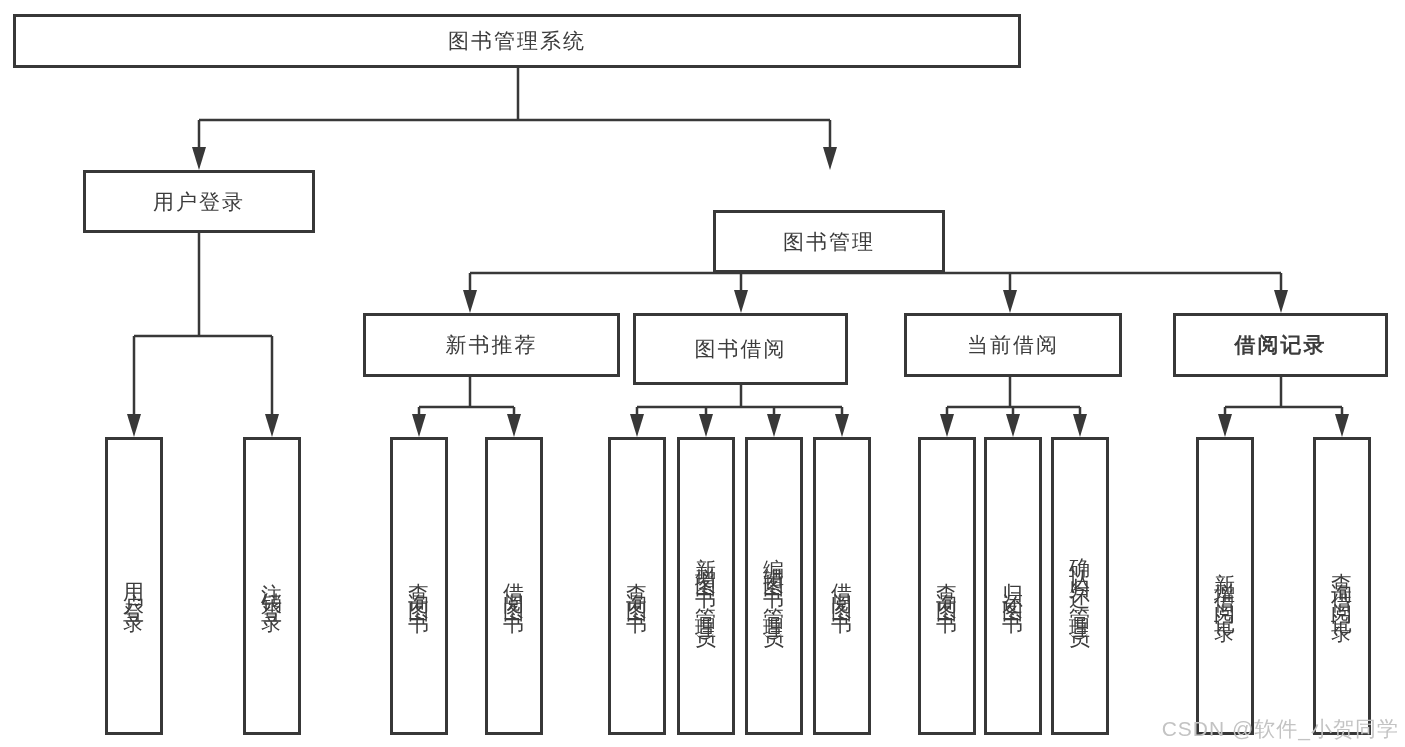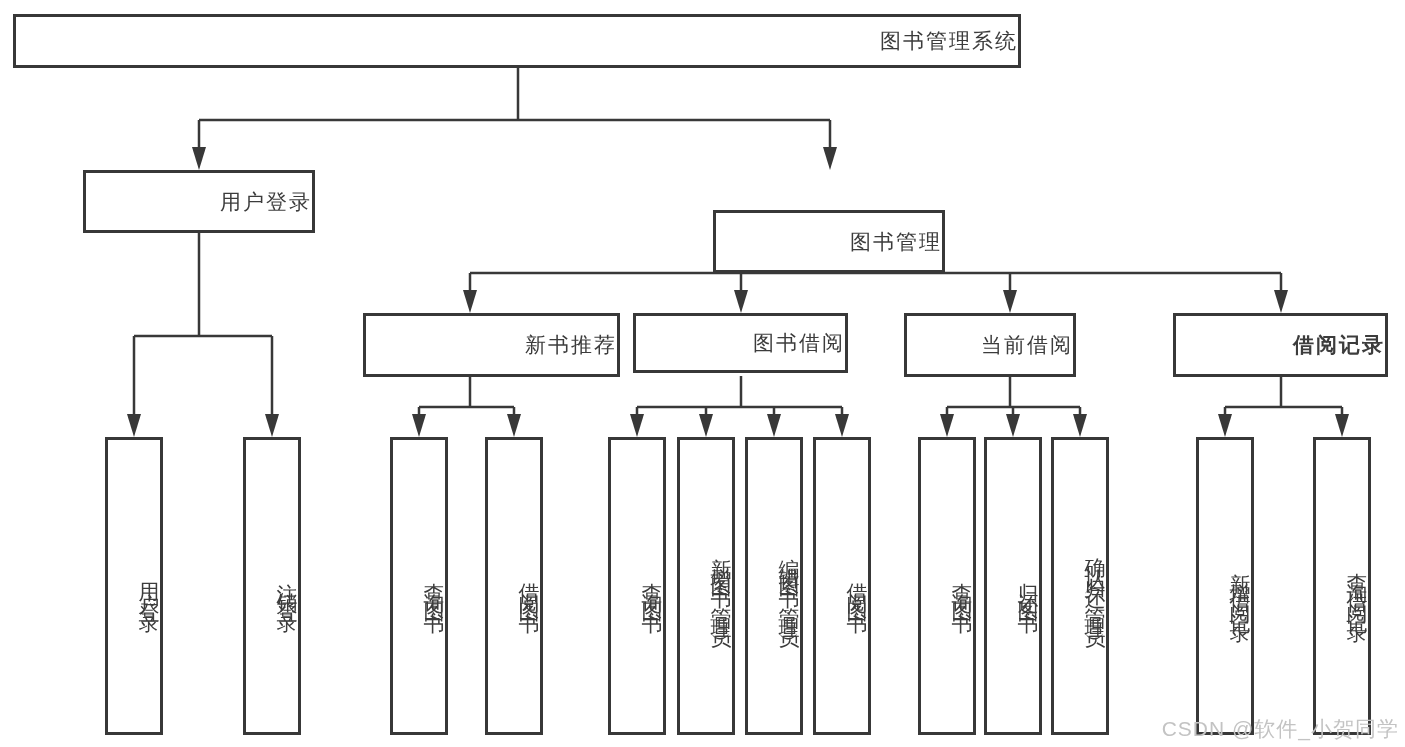--- a/index.html
+++ b/index.html
@@ -13,21 +13,21 @@
   }
   .connector-layer {
     position:absolute; left:0; top:0; width:1405px; height:747px;
     z-index:1;
   }
   .node {
     position:absolute;
     background:#ffffff;
     border:3px solid #383838;
     box-sizing:border-box;
-    display:flex; align-items:center; justify-content:flex-end;
+    display:flex; align-items:center; justify-content:center;
     font-size:21px;
     letter-spacing:2px;
     color:#3c3c3c;
     z-index:2;
     white-space:nowrap;
   }
   .leaf { letter-spacing:0; }
   .leaf > span {
     writing-mode:vertical-rl;
     text-orientation:mixed;
@@ -101,24 +101,24 @@
   <div class="node" style="left:83px; top:170px; width:232px; height:63px;">
     <span>用户登录</span>
   </div>
   <div class="node" style="left:713px; top:170px; width:232px; height:63px;margin-top:40px;">
     <span>图书管理</span>
   </div>
 
   <div class="node" style="left:363px; top:313px; width:257px; height:64px;">
     <span>新书推荐</span>
   </div>
-  <div class="node" style="left:633px; top:313px; width:215px; height:60px;">
+  <div class="node" style="left:633px; top:313px; width:215px; height:72px;">
     <span>图书借阅</span>
   </div>
-  <div class="node" style="left:904px; top:313px; width:172px; height:64px;">
+  <div class="node" style="left:904px; top:313px; width:218px; height:64px;">
     <span>当前借阅</span>
   </div>
   <div class="node" style="left:1173px; top:313px; width:215px; height:64px;font-weight:bold;">
     <span>借阅记录</span>
   </div>
 
   <div class="node leaf" style="left:105px; top:437px; width:58px; height:298px;">
     <span>用户登录</span>
   </div>
   <div class="node leaf" style="left:243px; top:437px; width:58px; height:298px;">

